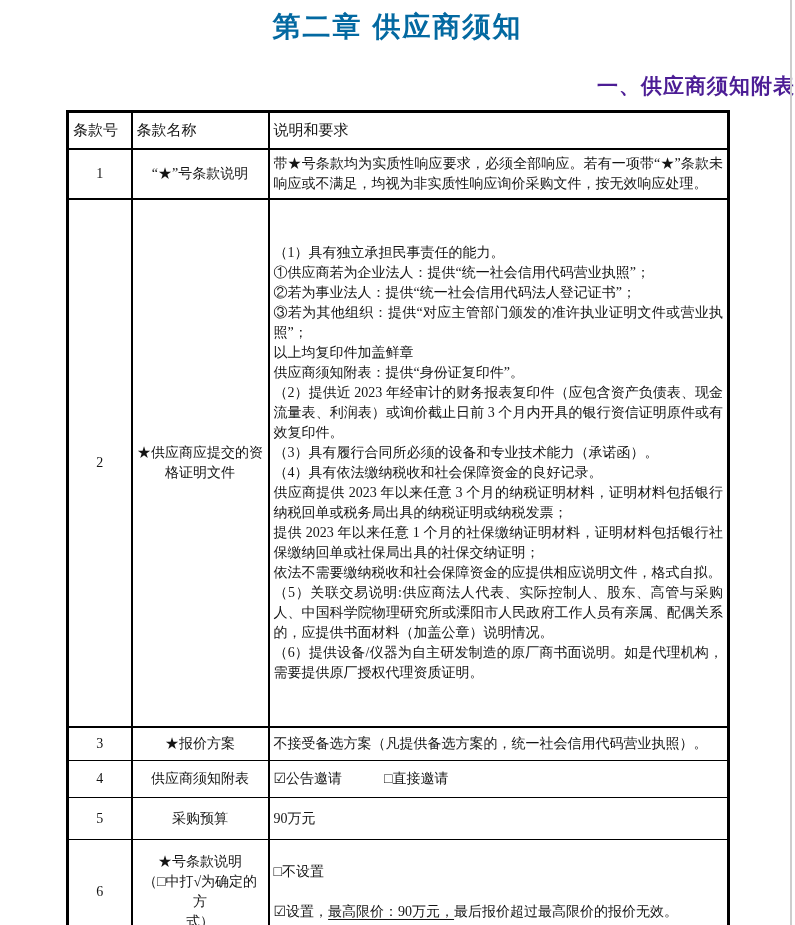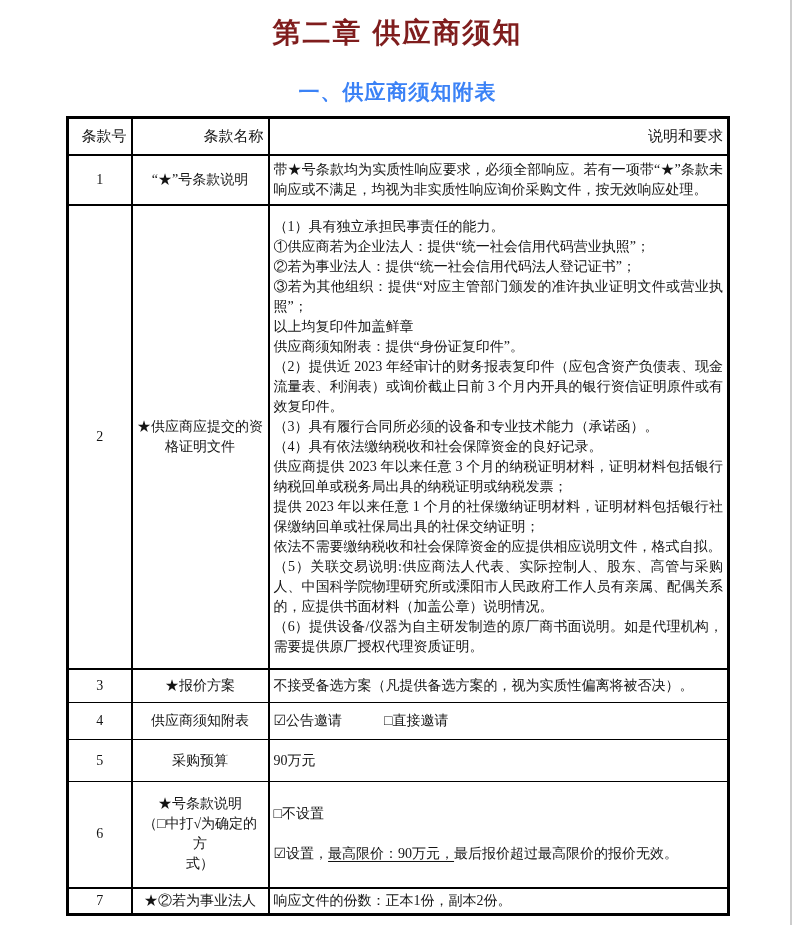--- a/index.html
+++ b/index.html
@@ -12,30 +12,30 @@
     font-family: "Liberation Serif", "DejaVu Serif", serif;
     color: #111111;
     overflow: hidden;
   }
   .doc-title {
     font-family: "Liberation Sans", "DejaVu Sans", sans-serif;
     font-weight: bold;
     font-size: 28px;
     letter-spacing: 2px;
     text-align: center;
-    color: #7f1d1d;
-    margin: 14px 0 0 0;
+    color: #0369a1;
+    margin: 8px 0 0 0;
   }
   .doc-subtitle {
     font-family: "Liberation Sans", "DejaVu Sans", sans-serif;
     font-weight: bold;
     font-size: 21px;
     letter-spacing: 1px;
-    text-align: center;
-    color: #3b82f6;
+    text-align: right;
+    color: #4c1d95;
     margin: 26px 0 10px 0;
   }
   table.notice {
     border-collapse: collapse;
     table-layout: fixed;
     margin-left: 66px;
     width: 661px;
     border: 3px solid #000000;
     color: #141414;
   }
@@ -44,31 +44,31 @@
     border-top-width: 1px;
     border-bottom-width: 1px;
     padding: 2px 4px;
     vertical-align: middle;
     word-break: break-all;
   }
   thead th {
     height: 37px;
     font-weight: normal;
     font-size: 15px;
-    text-align: right;
+    text-align: left;
     border-bottom-width: 2px !important;
   }
   td { font-size: 14px; line-height: 20px; }
   td.c-no   { text-align: center; }
   td.c-name { text-align: center; }
   td.c-content { text-align: justify; padding: 3px 5px; margin-top: 12px; }
   .line { min-height: 20px; }
   .u { text-decoration: underline; text-underline-offset: 3px; }
   #clause-rows tr:nth-child(1) td { height: 50px;  border-bottom-width: 2px; }
-  #clause-rows tr:nth-child(2) td { height: 464px; border-bottom-width: 2px; }
+  #clause-rows tr:nth-child(2) td { height: 528px; border-bottom-width: 2px; }
   #clause-rows tr:nth-child(3) td { height: 34px; }
   #clause-rows tr:nth-child(4) td { height: 37px; }
   #clause-rows tr:nth-child(5) td { height: 42px; }
   #clause-rows tr:nth-child(6) td { height: 106px; border-bottom-width: 2px; }
   #clause-rows tr:nth-child(7) td { height: 24px; }
   .page-edge-line {
     position: absolute;
     top: 0;
     right: 3px;
     width: 2px;
@@ -130,21 +130,21 @@
             <div class="line"><span>（5）关联交易说明:供应商法人代表、实际控制人、股东、高管与采购人、中国科学院物理研究所或溧阳市人民政府工作人员有亲属、配偶关系的，应提供书面材料（加盖公章）说明情况。</span></div>
             <div class="line"><span>（6）提供设备/仪器为自主研发制造的原厂商书面说明。如是代理机构，需要提供原厂授权代理资质证明。</span></div>
           </td>
         </tr>
         <tr>
           <td class="c-no">3</td>
           <td class="c-name">
             <div class="line">★报价方案</div>
           </td>
           <td class="c-content">
-            <div class="line"><span>不接受备选方案（凡提供备选方案的，视为实质性偏离将被否决）。</span></div>
+            <div class="line"><span>不接受备选方案（凡提供备选方案的，统一社会信用代码营业执照）。</span></div>
           </td>
         </tr>
         <tr>
           <td class="c-no">4</td>
           <td class="c-name">
             <div class="line">供应商须知附表</div>
           </td>
           <td class="c-content">
             <div class="line"><span>☑</span><span>公告邀请　　　</span><span>□</span><span>直接邀请</span></div>
           </td>

